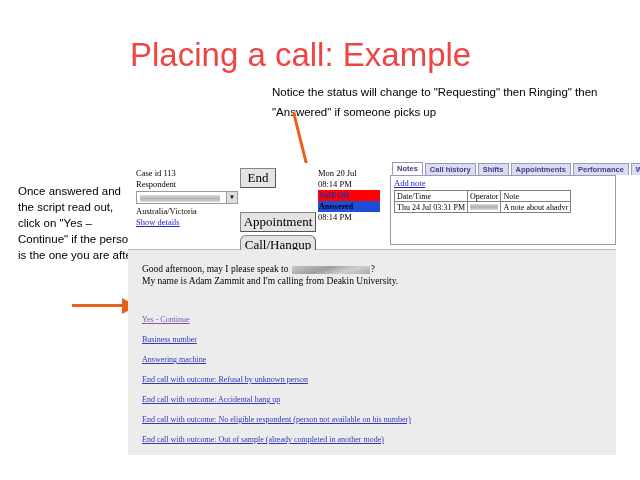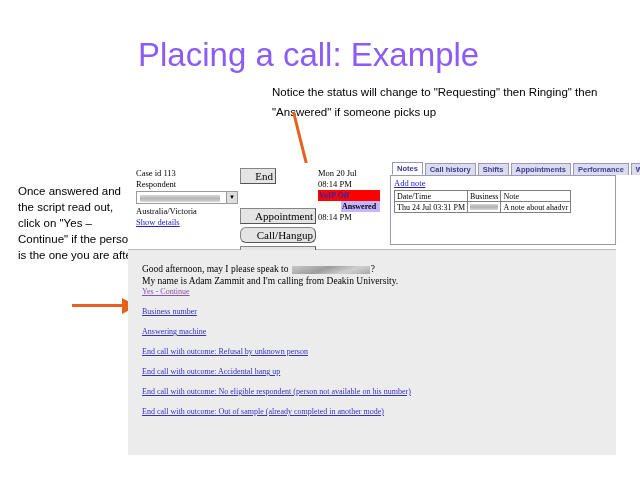--- a/index.html
+++ b/index.html
@@ -15,25 +15,24 @@
     overflow: hidden;
   }
 
   
   #slide-title {
     position: absolute;
     left: 130px;
     top: 36px;
     font-size: 33px;
     font-weight: normal;
-    color: #8b5cf6;
+    color: #ef4444;
     letter-spacing: 0px;
     white-space: nowrap;
     font-family: "Liberation Sans", sans-serif;
-    margin-left: 8px;
   }
 
   
   .callout {
     position: absolute;
     color: #000000;
     font-size: 11.5px;
     line-height: 20px;
     font-family: "Liberation Sans", sans-serif;
   }
@@ -159,23 +158,23 @@
     left: 112px;
     top: 5px;
     width: 76px;
   }
   .app-btn {
     display: block;
     background: #e4e4e4;
     border: 1px solid #868686;
     border-right-color: #555;
     border-bottom-color: #555;
-    font-size: 11px;
-    font-family: "Liberation Serif", serif;
-    text-align: right;
+    font-size: 13px;
+    font-family: "Liberation Serif", serif;
+    text-align: center;
     padding: 1px 2px;
     margin-bottom: 3px;
     color: #000;
     white-space: nowrap;
   }
   #btn-end { width: 30px; }
   #btn-appointment { width: 70px; margin-top: 24px; }
   #btn-callhangup { width: 70px; border-radius: 6px; }
   #btn-supervisor { width: 70px; }
   #btn-startrec {
@@ -196,21 +195,21 @@
     line-height: 11px;
   }
   .status-chip {
     display: block;
     font-size: 8px;
     padding: 0px 1px;
     white-space: nowrap;
     font-weight: bold;
   }
   #status-voip { background: #ff0000; color: #2a2aaa; }
-  #status-answered { background: #c4b5fd; color: #000; margin-left: 23px; }
+  #status-answered { background: #1d4ed8; color: #000; }
 
   
   #tabs-pane {
     position: absolute;
     left: 262px;
     top: 0px;
     right: 0px;
     height: 95px;
   }
   #tab-bar {
@@ -283,21 +282,21 @@
     color: #000;
     white-space: nowrap;
   }
   .name-redacted {
     display: inline-block;
     width: 78px; height: 8px;
     background: linear-gradient(160deg,#c9c9c9,#9d9d9d 40%,#cfcfcf 70%,#a9a9a9);
     vertical-align: middle;
     margin: 0 1px;
   }
-  #outcome-links { margin-top: 0; }
+  #outcome-links { margin-top: 28px; }
   #outcome-links a {
     display: block;
     color: #3333bb;
     text-decoration: underline;
     font-size: 8px;
     font-family: "Liberation Serif", serif;
     margin-bottom: 11px;
     white-space: nowrap;
   }
   #outcome-links a:first-child { color: #8855aa; }
@@ -355,21 +354,21 @@
         <span class="tab">Performance</span>
         <span class="tab">Work history</span>
 
       </div>
       <div id="notes-body">
         <a href="#" class="app-link" id="add-note">Add note</a>
         <table id="notes-table">
           <thead>
             <tr>
               <th>Date/Time</th>
-              <th>Business</th>
+              <th>Operator</th>
               <th>Note</th>
             </tr>
           </thead>
           <tbody>
             <tr>
               <td>Thu 24 Jul 03:31 PM</td>
               <td><span class="op-redacted"></span></td>
               <td>A note about ahadvr</td>
             </tr>
           </tbody>

